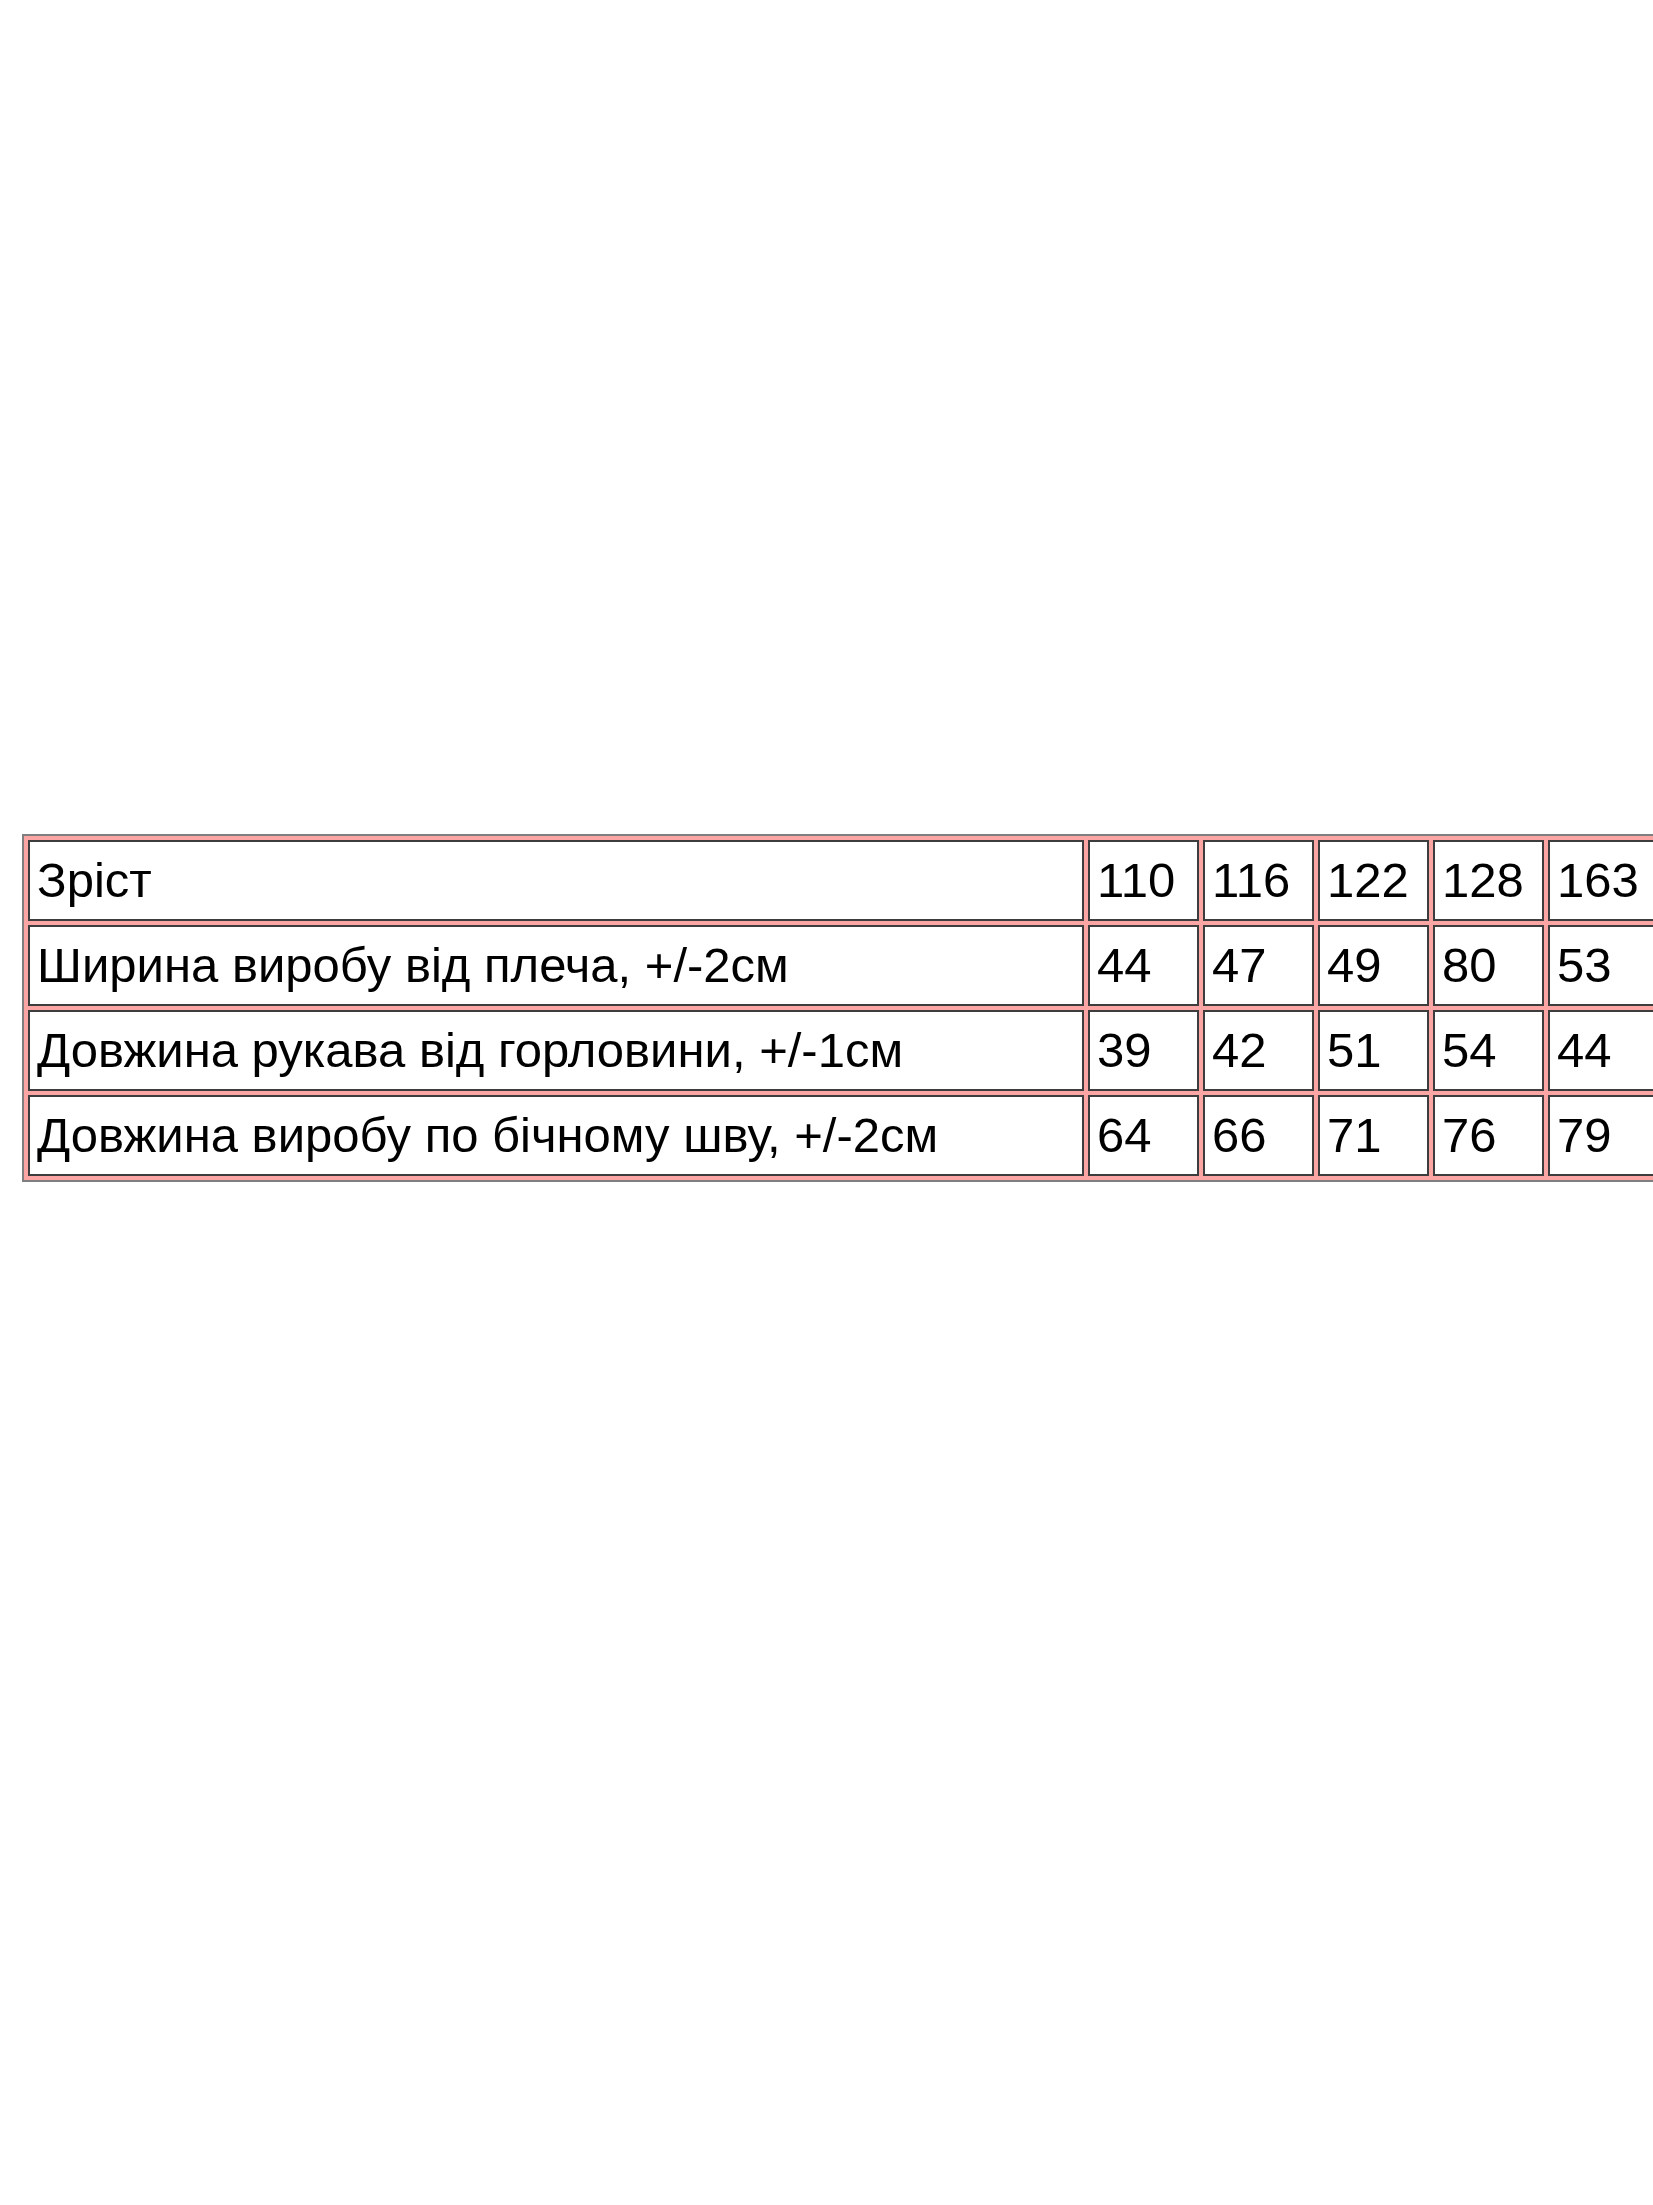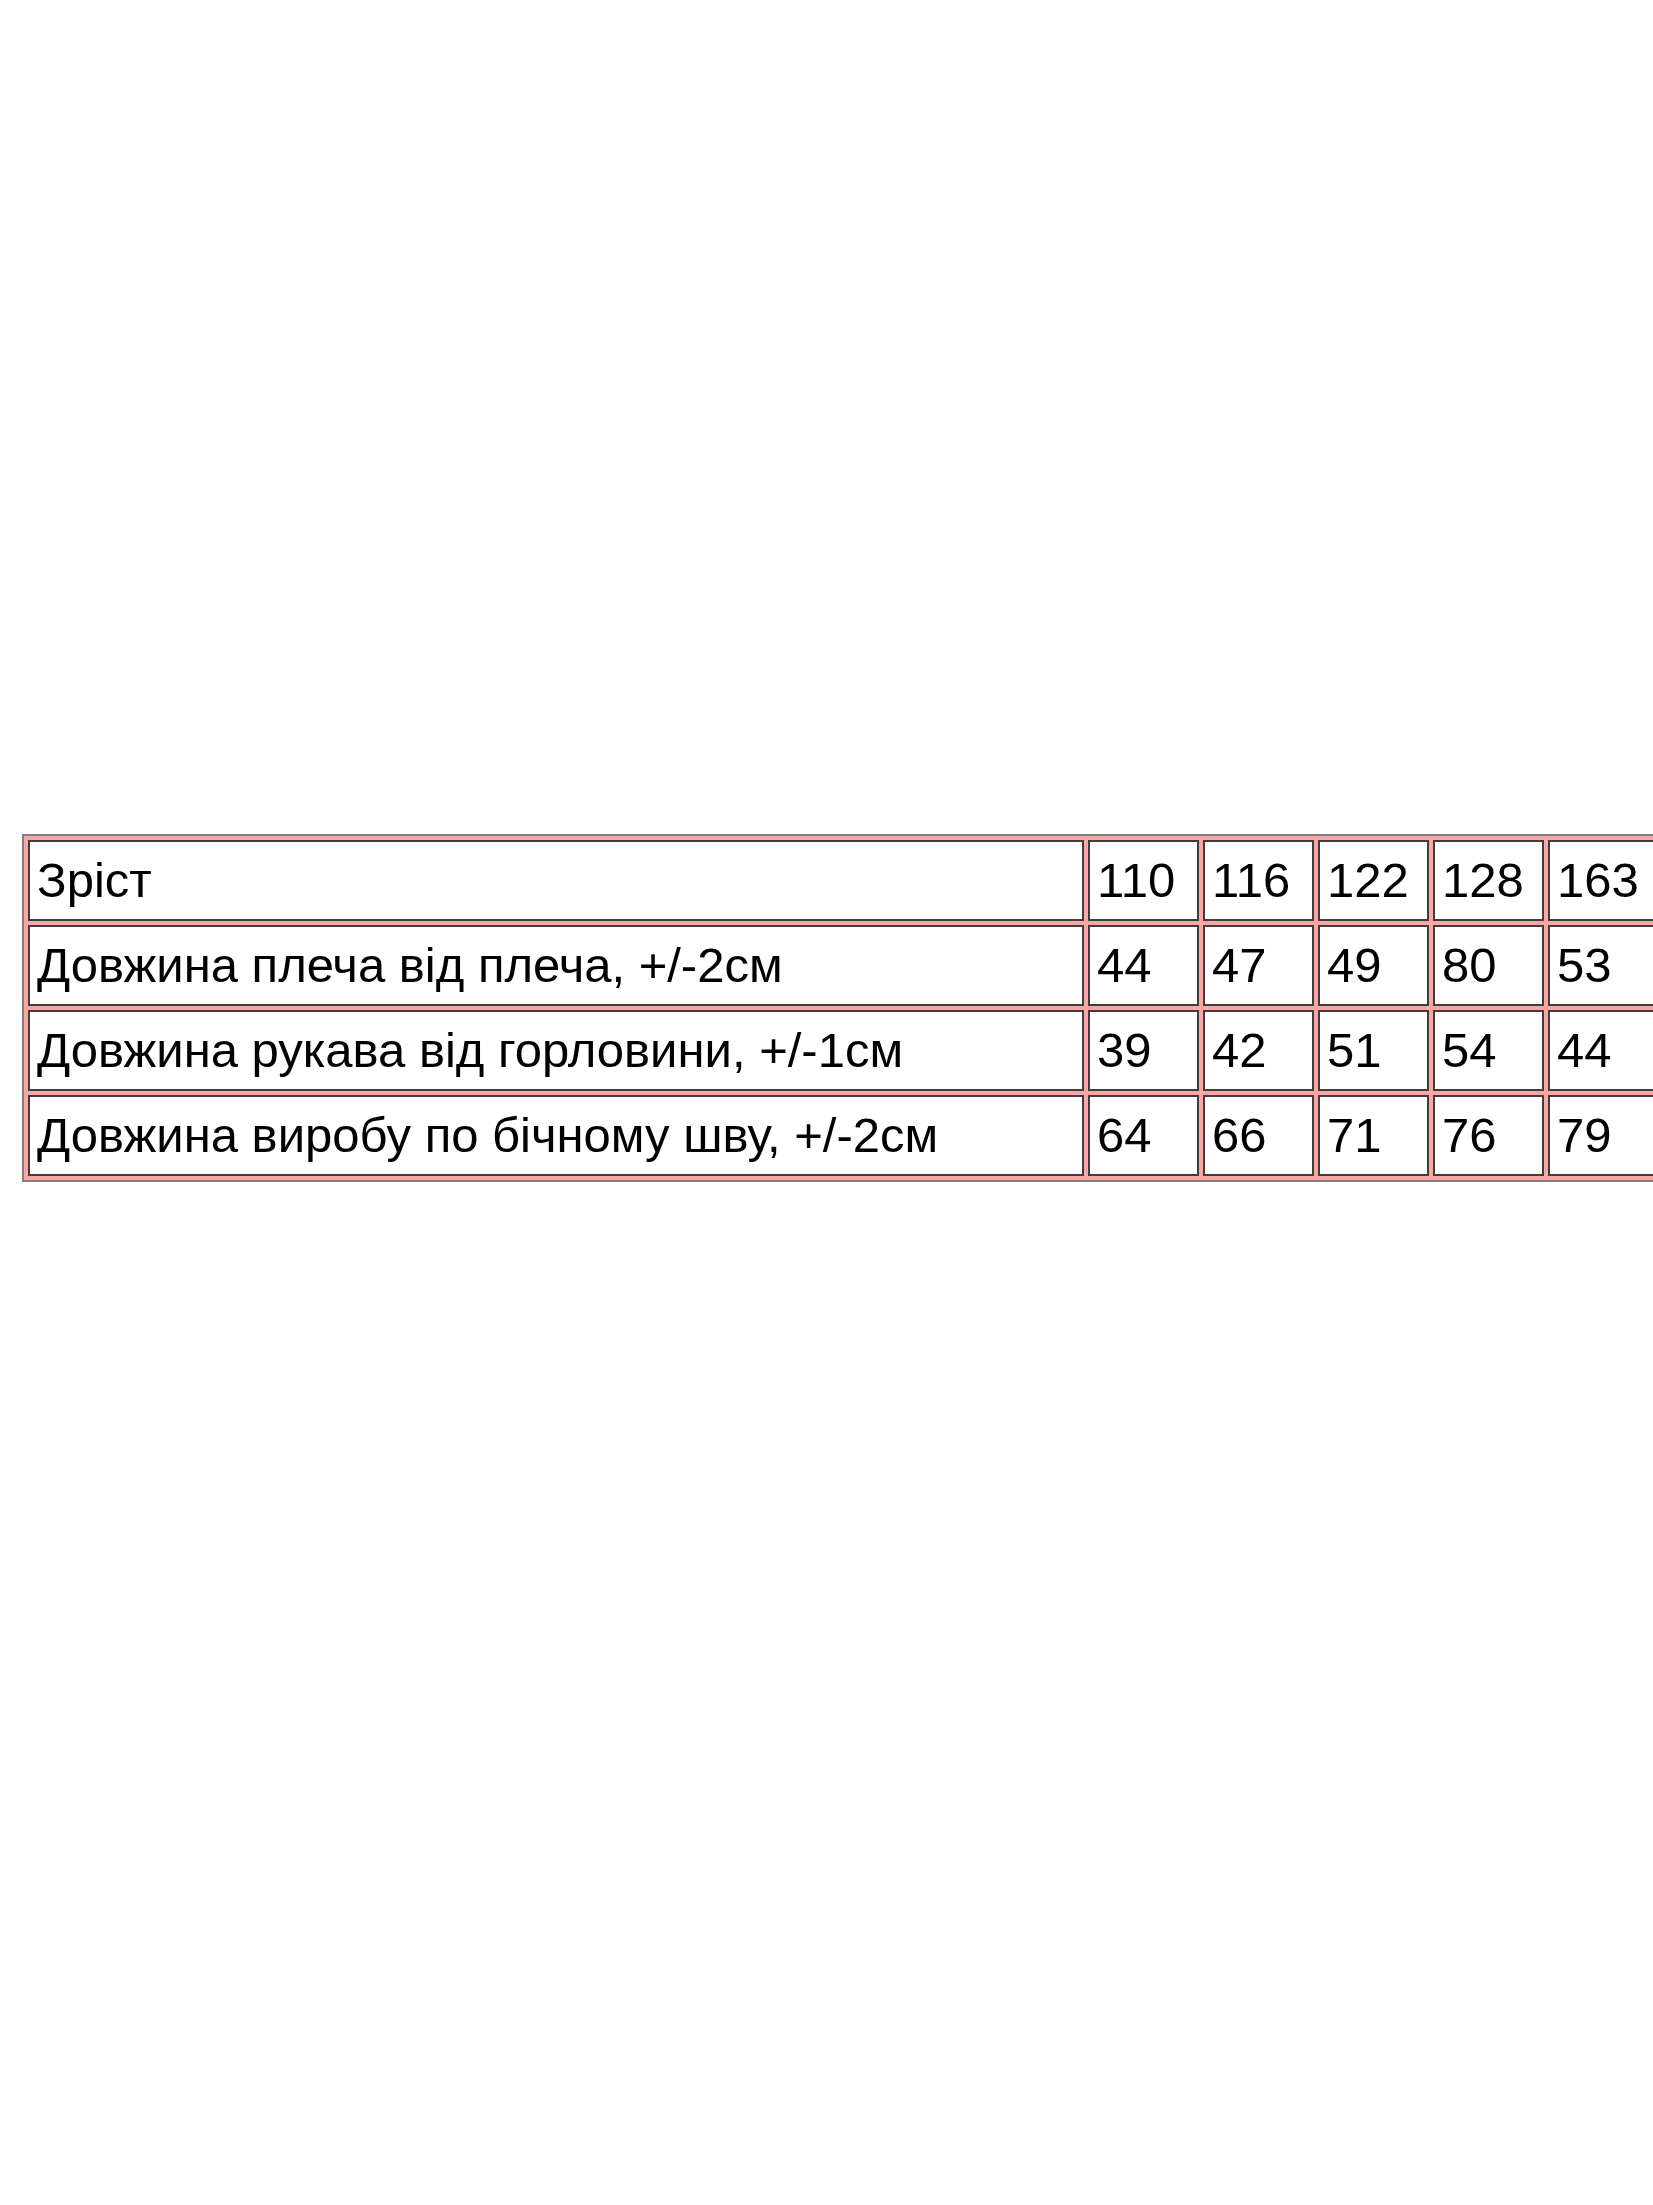--- a/index.html
+++ b/index.html
@@ -59,21 +59,21 @@
     <tbody>
       <tr>
         <td>Зріст</td>
         <td>110</td>
         <td>116</td>
         <td>122</td>
         <td>128</td>
         <td>163</td>
       </tr>
       <tr>
-        <td>Довжина плеча від плеча, +/-2см</td>
+        <td>Ширина виробу від плеча, +/-2см</td>
         <td>44</td>
         <td>47</td>
         <td>49</td>
         <td>80</td>
         <td>53</td>
       </tr>
       <tr>
         <td>Довжина рукава від горловини, +/-1см</td>
         <td>39</td>
         <td>42</td>

